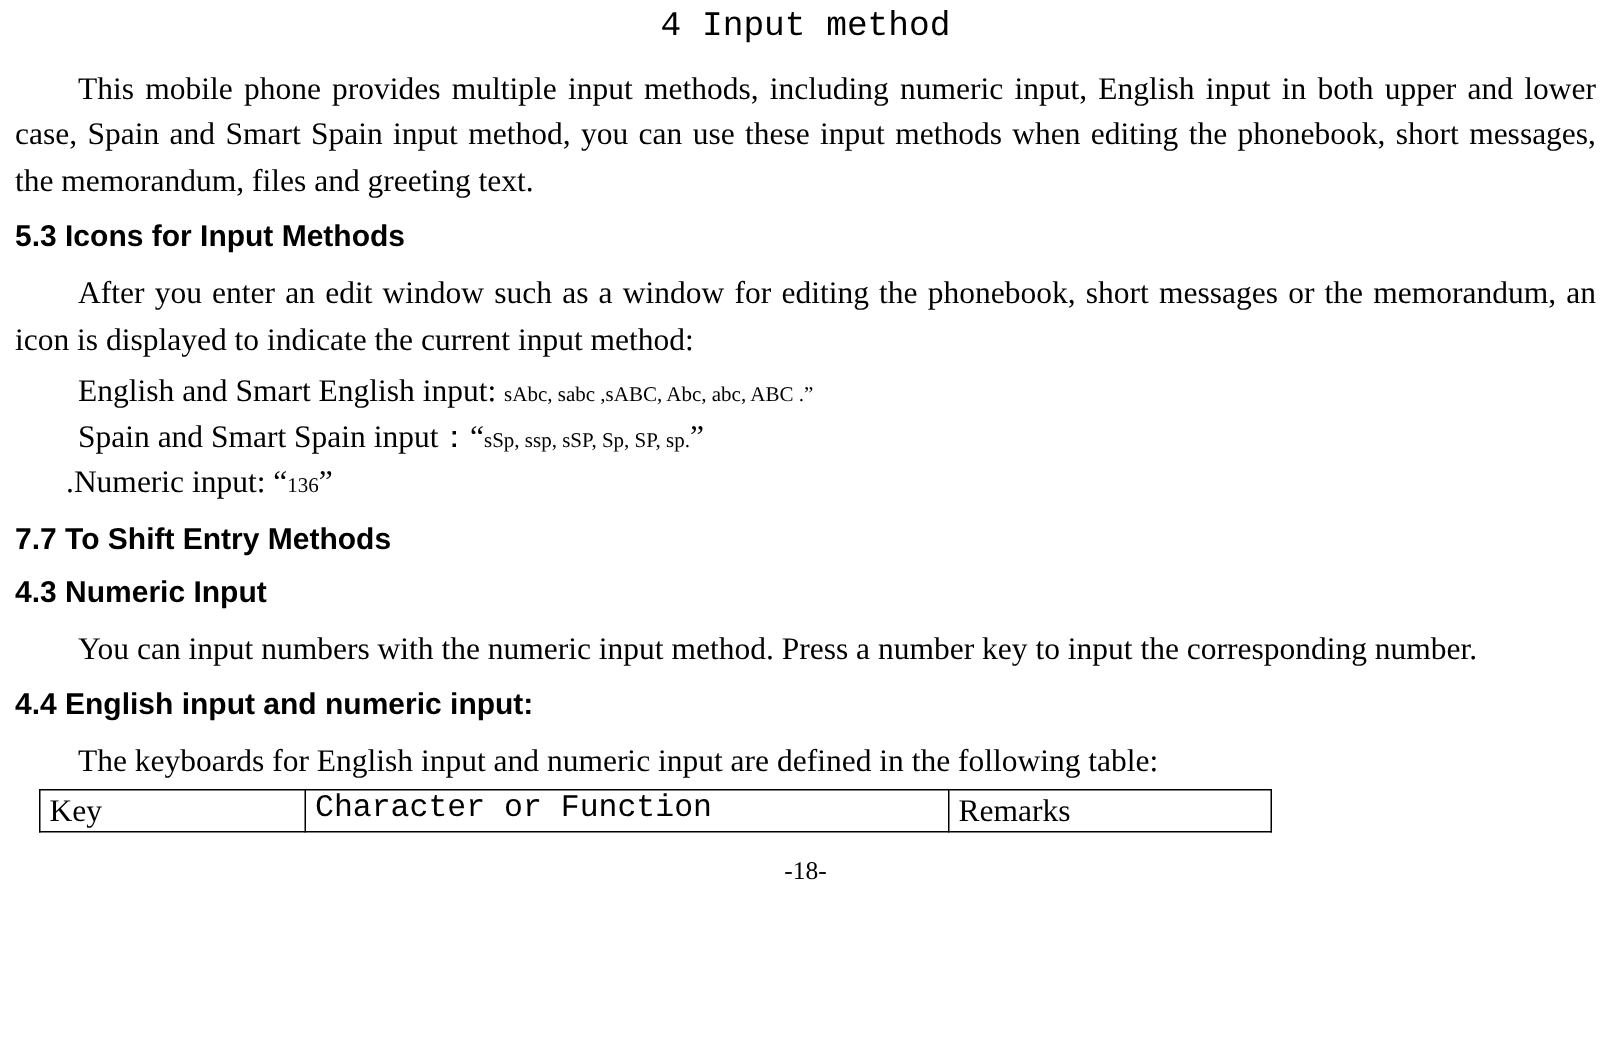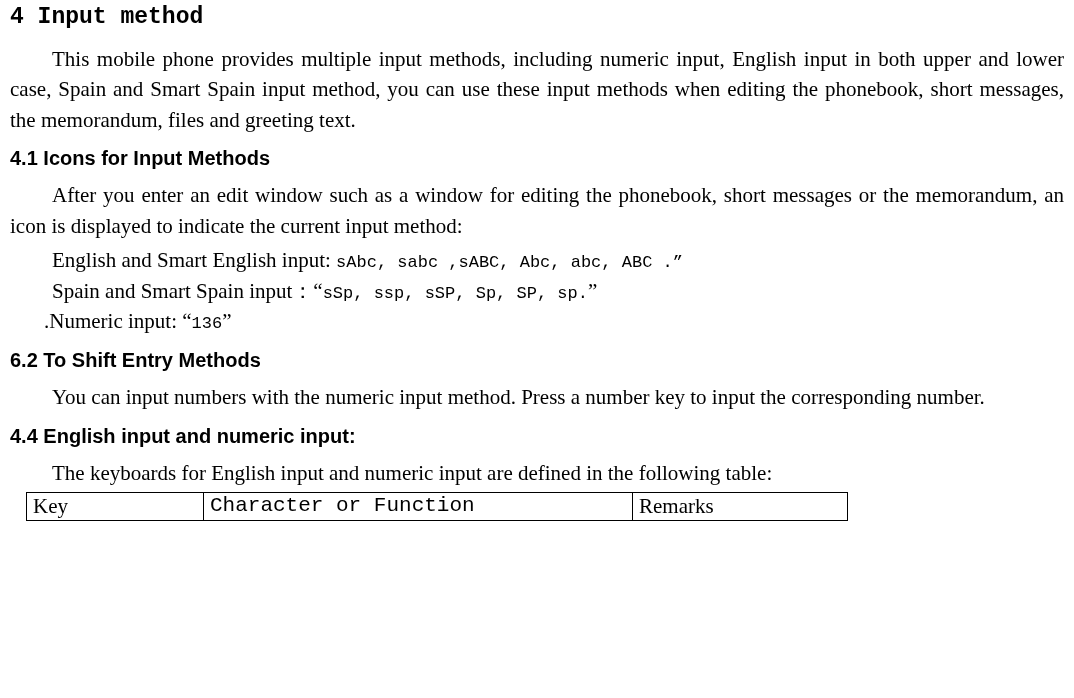--- a/index.html
+++ b/index.html
@@ -9,21 +9,22 @@
       margin: 0;
       padding: 0;
       width: 1074px;
       background: #fff;
     }
     .page {
       padding: 4px 10px 10px 10px;
       box-sizing: border-box;
     }
     .title {
-      font-weight: bold;
+      text-align: center;
+      font-weight: normal;
       font-family: "Courier New", Courier, monospace;
       font-size: 23px;
       margin-bottom: 14px;
     }
     .intro {
       text-indent: 42px;
       text-align: justify;
       line-height: 1.45;
       margin-bottom: 10px;
     }
@@ -67,57 +68,58 @@
     }
     td.col-remarks {
       width: 202px;
     }
     .page-number {
       text-align: center;
       font-size: 17px;
       margin-top: 16px;
     }
     .smaller {
-      font-size: 17px;
-      font-family: Liberation Mono, monospace;
+      font-size: 14px;
     }
   </style>
 </head>
 <body>
 
 <div class="page">
 
   <div class="title">4  Input method</div>
 
   <div class="intro">This mobile phone provides multiple input methods, including numeric input, English input in both upper and lower case, Spain and Smart Spain input method, you can use these input methods when editing the phonebook, short messages, the memorandum, files and greeting text.</div>
 
-  <div class="section-heading">4.1   Icons for Input Methods</div>
+  <div class="section-heading">5.3   Icons for Input Methods</div>
 
   <div class="body-para">After you enter an edit window such as a window for editing the phonebook, short messages or the memorandum, an icon is displayed to indicate the current input method:</div>
 
   <div class="line"><span>English and Smart English input: </span><span class="smaller">sAbc, sabc ,sABC, Abc, abc, ABC .”</span></div>
 
   <div class="line"><span>Spain and Smart Spain input：“</span><span class="smaller">sSp, ssp, sSP, Sp, SP, sp.</span><span>”</span></div>
 
   <div class="line small-indent"><span>.Numeric input: “</span><span class="smaller">136</span><span>”</span></div>
 
-  <div class="section-heading">6.2   To Shift Entry Methods</div>
+  <div class="section-heading">7.7   To Shift Entry Methods</div>
 
 
+  <div class="section-heading">4.3   Numeric Input</div>
 
   <div class="body-para">You can input numbers with the numeric input method. Press a number key to input the corresponding number.</div>
 
   <div class="section-heading">4.4   English input and numeric input:</div>
 
   <div class="body-para">The keyboards for English input and numeric input are defined in the following table:</div>
 
   <table>
     <tbody>
         <tr>
       <td class="col-key">Key</td>
       <td class="col-char">Character or Function</td>
       <td class="col-remarks">Remarks</td>
     </tr>
   </tbody>
     </table>
 
+  <div class="page-number">-18-</div>
 
 </div>
 
 </body></html>

